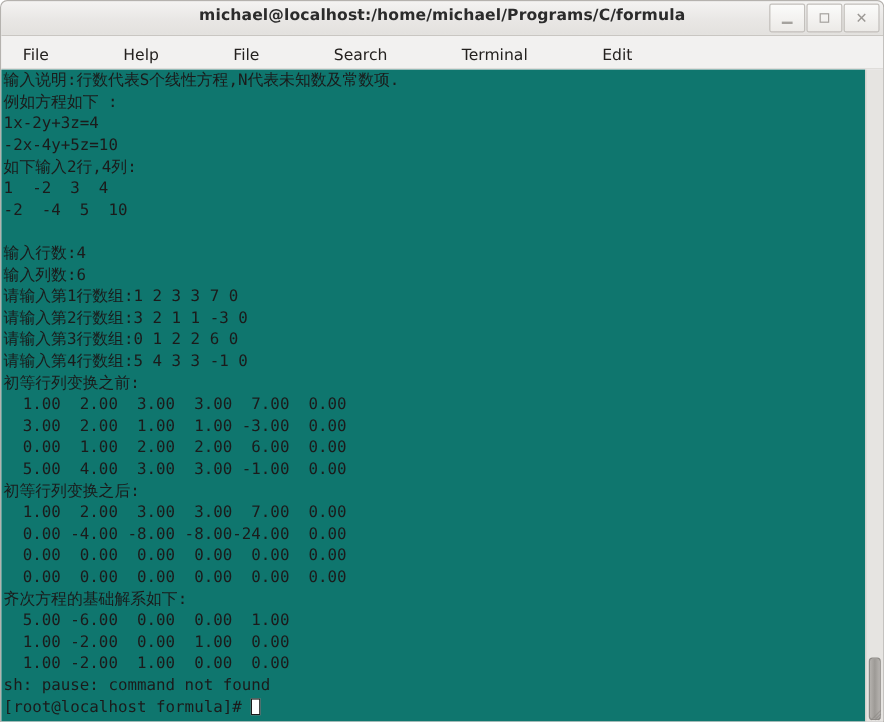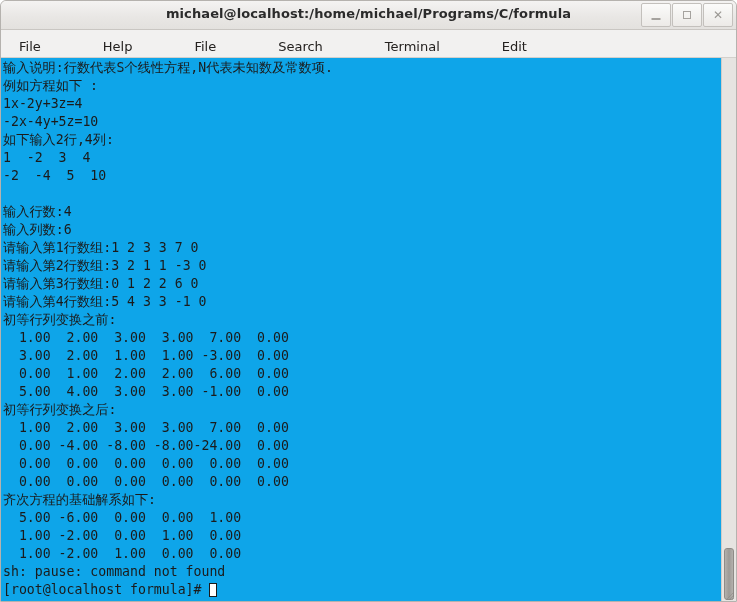--- a/index.html
+++ b/index.html
@@ -113,21 +113,21 @@
 
   
   .term-wrap {
     position: relative;
     height: 544px;
     background: #ffffff;
     display: flex;
   }
   .term {
     flex: 1 1 auto;
-    background: #0ea5e9;
+    background: #0f766e;
     overflow: hidden;
     padding: 0;
     position: relative;
   }
   .term-inner {
     position: absolute;
     left: 2px;
     top: 1px;
     right: 0;
     font-family: "DejaVu Sans Mono", monospace;

